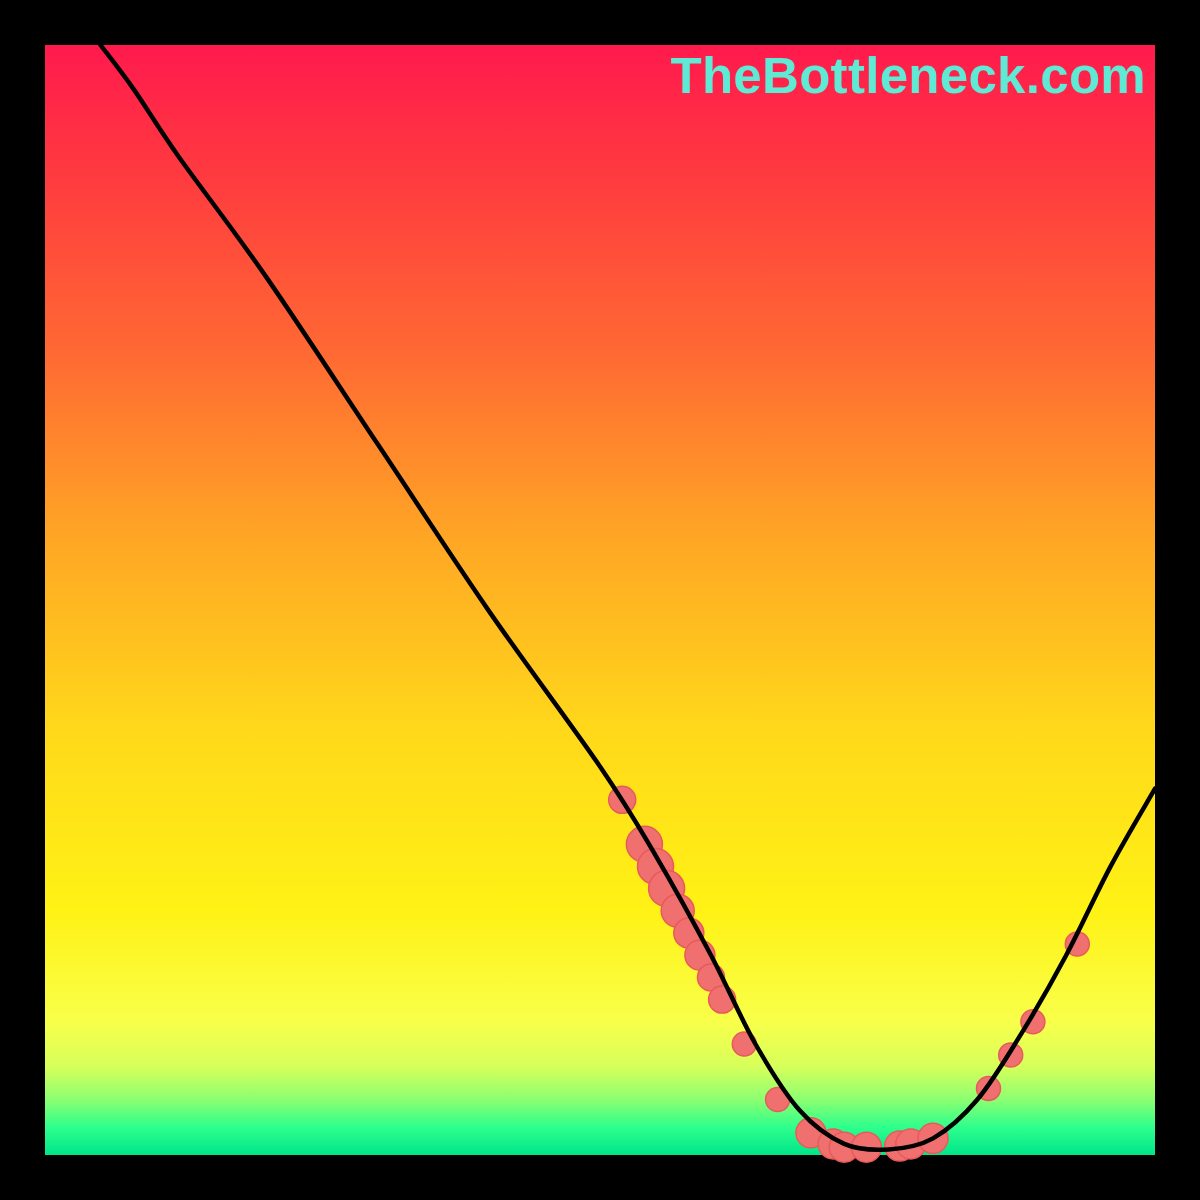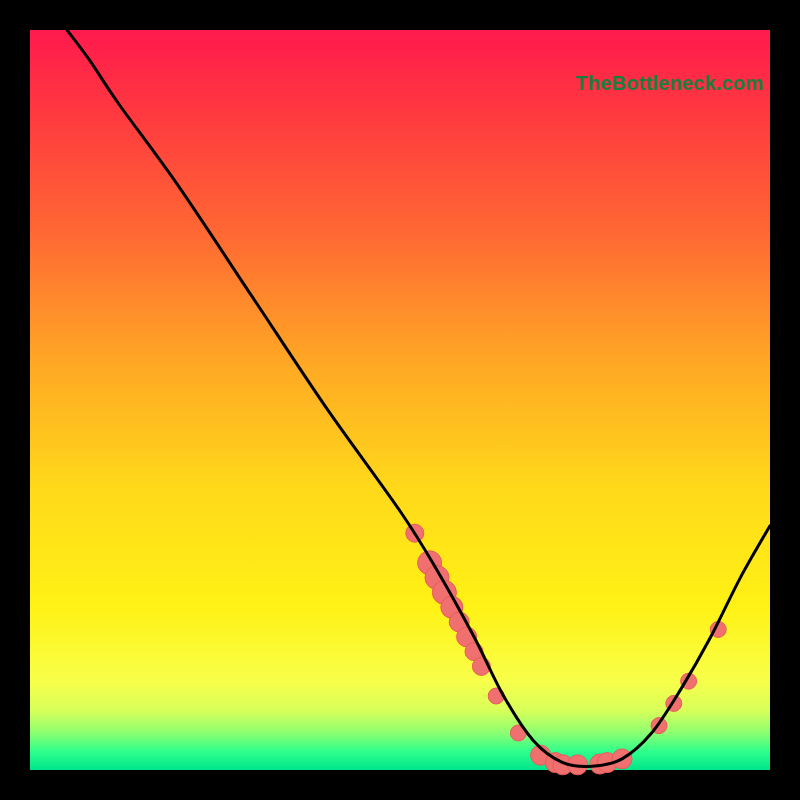--- a/index.html
+++ b/index.html
@@ -32,25 +32,24 @@
       #8cff71 95%,
       #2eff8c 97.5%,
       #00e58a 100%
     );
   }
   .watermark {
     position: absolute;
     top: 2px;
     right: 6px;
     font-family: Arial, Helvetica, sans-serif;
-    font-size: 20px;
+    font-size: 34px;
     font-weight: 600;
-    color: #15803d;
+    color: #5eead4;
     letter-spacing: 0.2px;
-    margin-top: 40px;
   }
   svg.curve {
     position: absolute;
     inset: 0;
     width: 100%;
     height: 100%;
     overflow: visible;
   }
 </style>
 </head>

